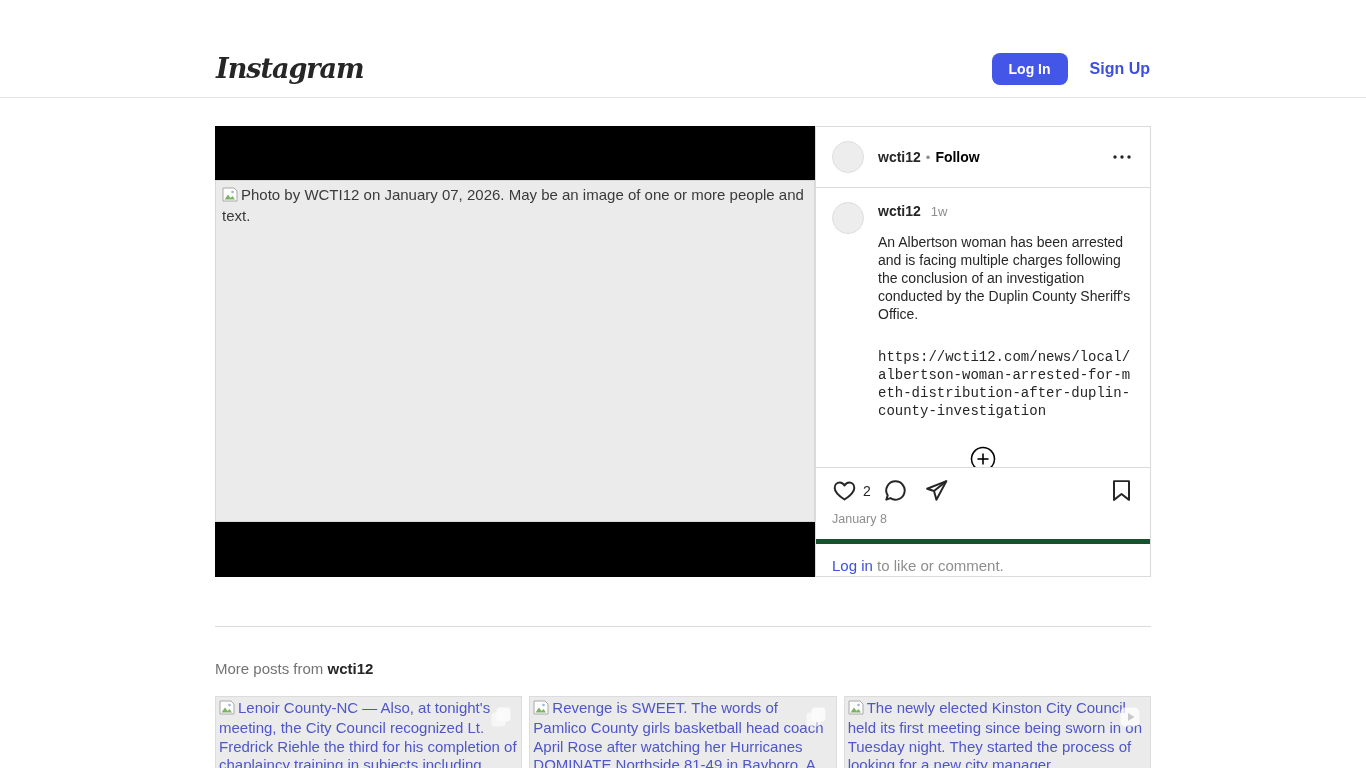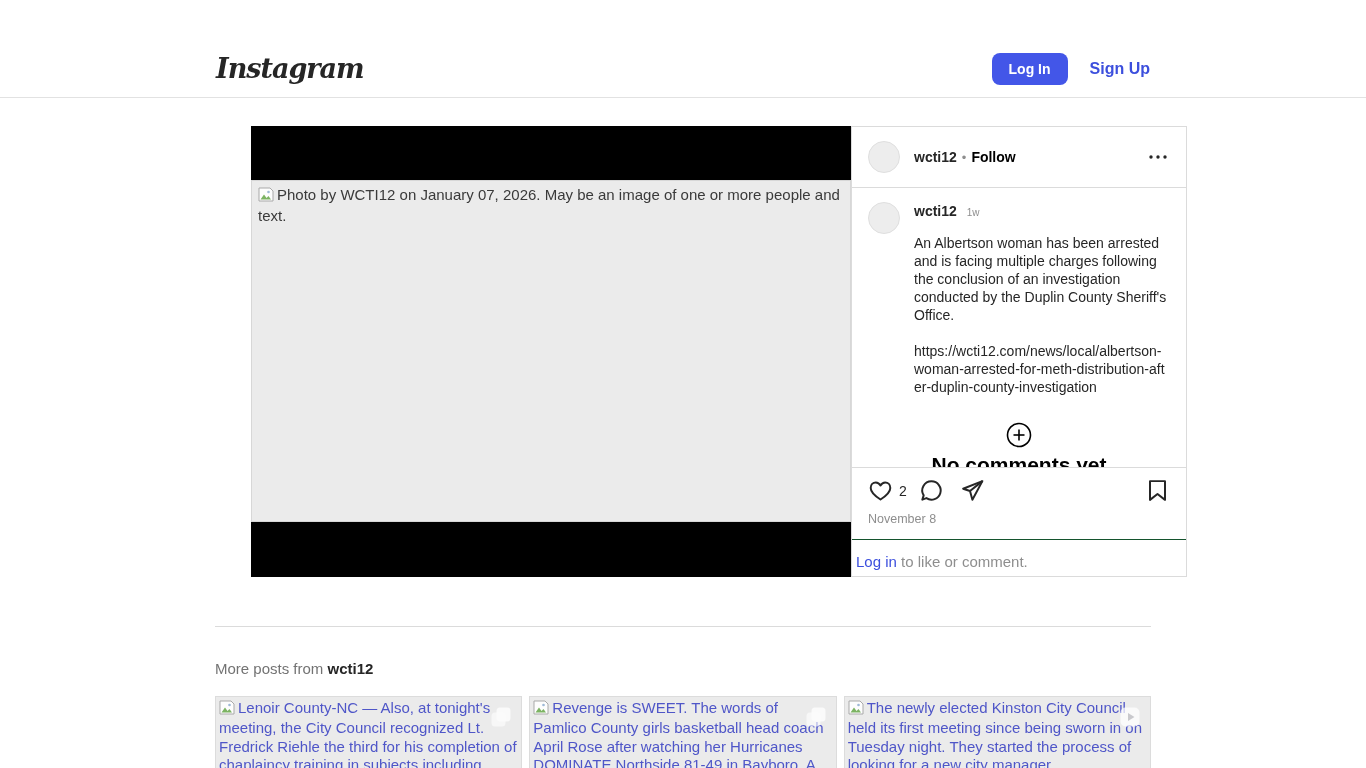--- a/index.html
+++ b/index.html
@@ -11,55 +11,55 @@
     padding:0 216px; border-bottom:1px solid #e2e2e2; background:#fff;margin-top:40px; }
   .logo { font-family:"DejaVu Serif", serif; font-style:italic; font-weight:bold;
     font-size:27px; letter-spacing:-1px; cursor:pointer; }
   .nav-actions { display:flex; align-items:center; gap:22px; }
   .btn-login { background:#4356e8; color:#fff; border:none; border-radius:8px;
     font-size:14px; font-weight:bold; padding:8px 17px; cursor:pointer; }
   .link-signup { color:#3c4fdd; font-size:16px; font-weight:bold; text-decoration:none; cursor:pointer; }
 
   
   .post-card { width:936px; margin:28px 215px 0; display:flex; height:451px; }
-  .media { width:600px; background:#000; position:relative; flex:none;margin-left:36px; }
+  .media { width:600px; background:#000; position:relative; flex:none; }
   .media-broken { position:absolute; left:0; right:0; top:54px; bottom:55px;
     background:#ebebeb; border:1px solid #d7d7d7; padding:4px 6px; overflow:hidden; }
   .media-alt { font-size:15px; color:#3a3a3a; line-height:20px; }
   .broken-ico { display:inline-block; vertical-align:-2px; margin-right:3px; }
 
   .panel { flex:1; border:1px solid #dbdbdb; background:#fff; display:flex; flex-direction:column; }
   .panel-header { height:60px; display:flex; align-items:center; padding:0 16px; flex:none; }
   .avatar { width:32px; height:32px; border-radius:50%; background:#ededed;
     border:1px solid #dfdfdf; flex:none; }
   .ph-name { margin-left:14px; font-size:14px; font-weight:bold; color:#262626; cursor:pointer; }
   .ph-sep { margin:0 5px; color:#8e8e8e; font-size:13px; }
   .follow { color:#000000; font-size:14px; font-weight:bold; cursor:pointer; }
   .more-dots { margin-left:auto; cursor:pointer; display:flex; }
 
   .comments { height:280px; border-top:1px solid #dbdbdb; padding:14px 16px 0; overflow:hidden; flex:none; }
   .comment-row { display:flex; }
   .comment-body { margin-left:14px; font-size:14px; line-height:18px; width:256px; }
   .cb-name { font-weight:bold; margin-right:6px; }
-  .cb-age { color:#8e8e8e; font-size:10px; }
+  .cb-age { color:#8e8e8e; font-size:13px; }
   .cb-text { margin-top:12px; }
-  .cb-link { margin-top:18px; word-break:break-all; }
+  .cb-link { margin-top:25px; word-break:break-all;font-family:Liberation Mono, monospace; }
   .plus-wrap { display:flex; justify-content:center; margin-top:26px; }
   .plus-circle { cursor:pointer; display:flex; }
   .no-comments { margin-top:5px; text-align:center; font-size:21px; font-weight:bold; color:#000; }
 
   .actions { border-top:1px solid #dbdbdb; padding:10px 16px 0; flex:none; }
   .icon-row { display:flex; align-items:center; gap:4px; }
   .act-ico { cursor:pointer; display:flex; padding:0; }
   .like-count { font-size:14px; color:#262626; margin:0 8px 0 2px; }
   .gap8 { width:8px; }
   .bookmark { margin-left:auto; }
   .post-date { margin-top:9px; font-size:12.5px; color:#8e8e8e; }
 
-  .login-row { border-top:1px solid #14532d; margin-top:13px; padding:13px 4px; font-size:15px; color:#8e8e8e; }
+  .login-row { border-top:5px solid #14532d; margin-top:13px; padding:13px 16px; font-size:15px; color:#8e8e8e; }
   .login-link { color:#3c4fdd; cursor:pointer; }
 
   
   .section-divider { margin:49px 215px 0; border-top:1px solid #dbdbdb; }
   .more-label { margin:33px 215px 0; font-size:15px; color:#737373; }
   .more-label b { color:#262626; font-weight:bold; }
   .tiles { margin:19px 215px 0; display:flex; gap:7px; }
   .tile { flex:1; height:307px; background:#ebebeb; border:1px solid #dcdcdc;
     position:relative; padding:2px 3px; overflow:hidden; cursor:pointer; }
   .tile-alt { font-size:15px; line-height:18.5px; color:#4f56c8; }
@@ -151,21 +151,21 @@
             <line x1="21.5" y1="3" x2="9.6" y2="12.5" stroke="#262626" stroke-width="1.9"></line>
             <polygon points="21.5 3 3 10.3 9.6 12.5 11.9 20.9 21.5 3" fill="none" stroke="#262626" stroke-width="1.9" stroke-linejoin="round"></polygon>
           </svg>
         </span>
         <span class="act-ico bookmark">
           <svg width="25" height="25" viewBox="0 0 24 24">
             <path d="M19.2 21 L12 15.4 L4.8 21 V3 h14.4 Z" fill="none" stroke="#262626" stroke-width="1.9" stroke-linejoin="round"></path>
           </svg>
         </span>
       </div>
-      <div class="post-date">November 8</div>
+      <div class="post-date">January 8</div>
     </div>
 
     <div class="login-row">
       <span class="login-link">Log in</span><span> to like or comment.</span>
     </div>
 
   </div>
 </main>
 
 <div class="section-divider"></div>

